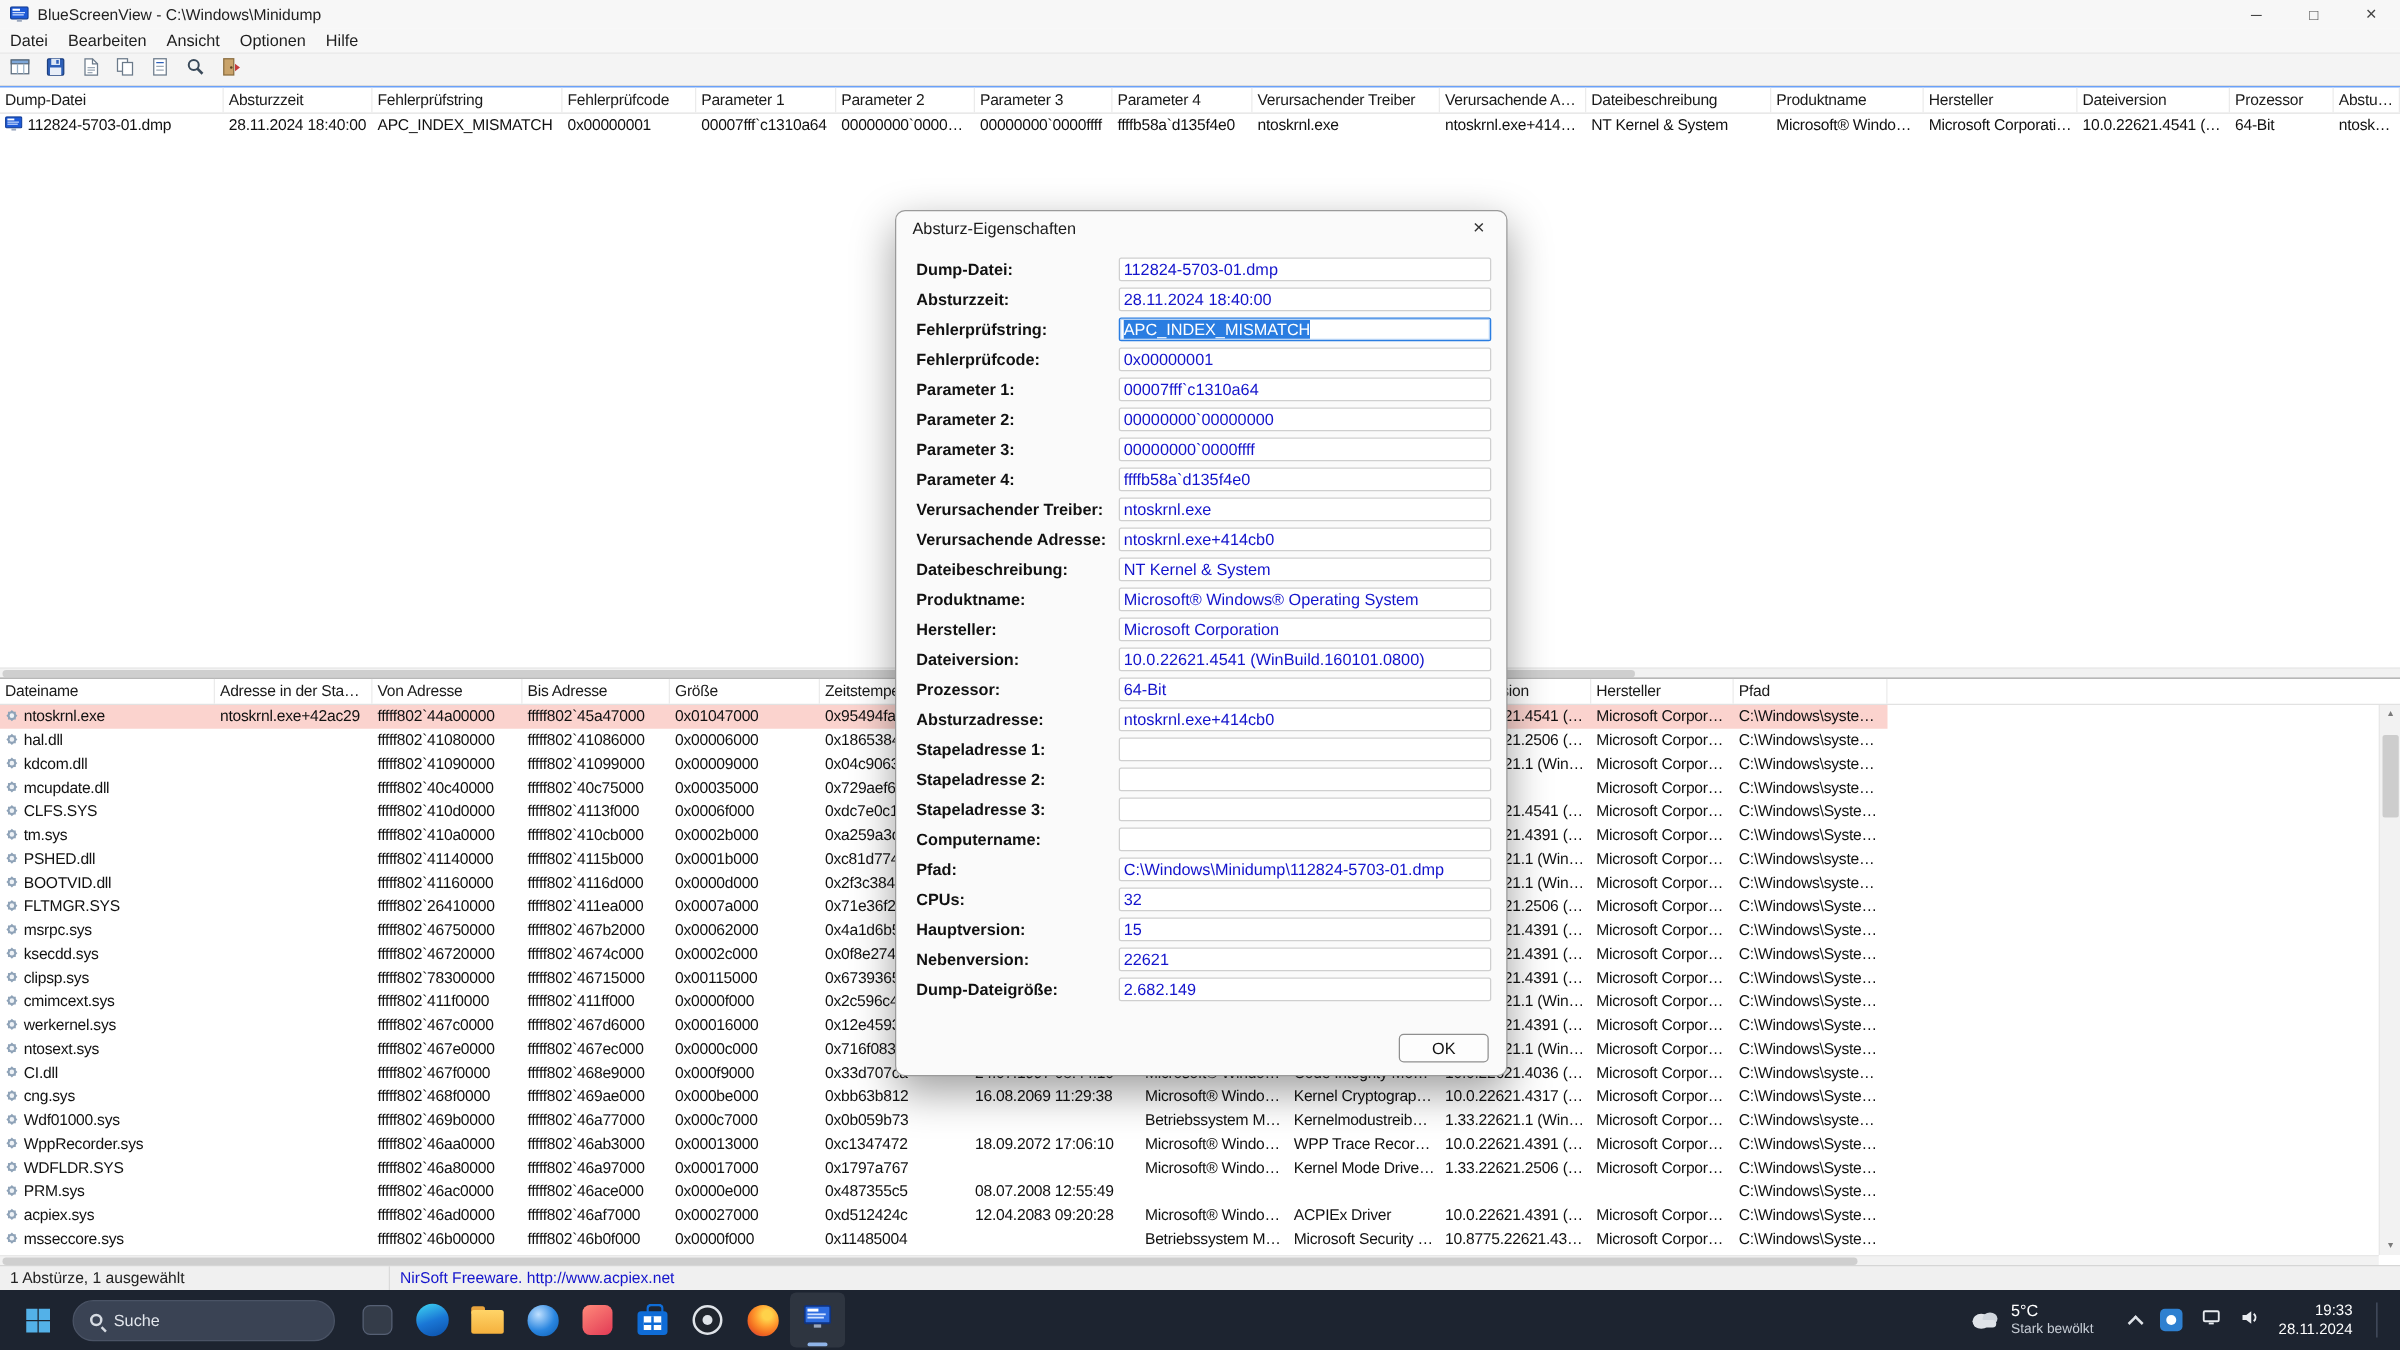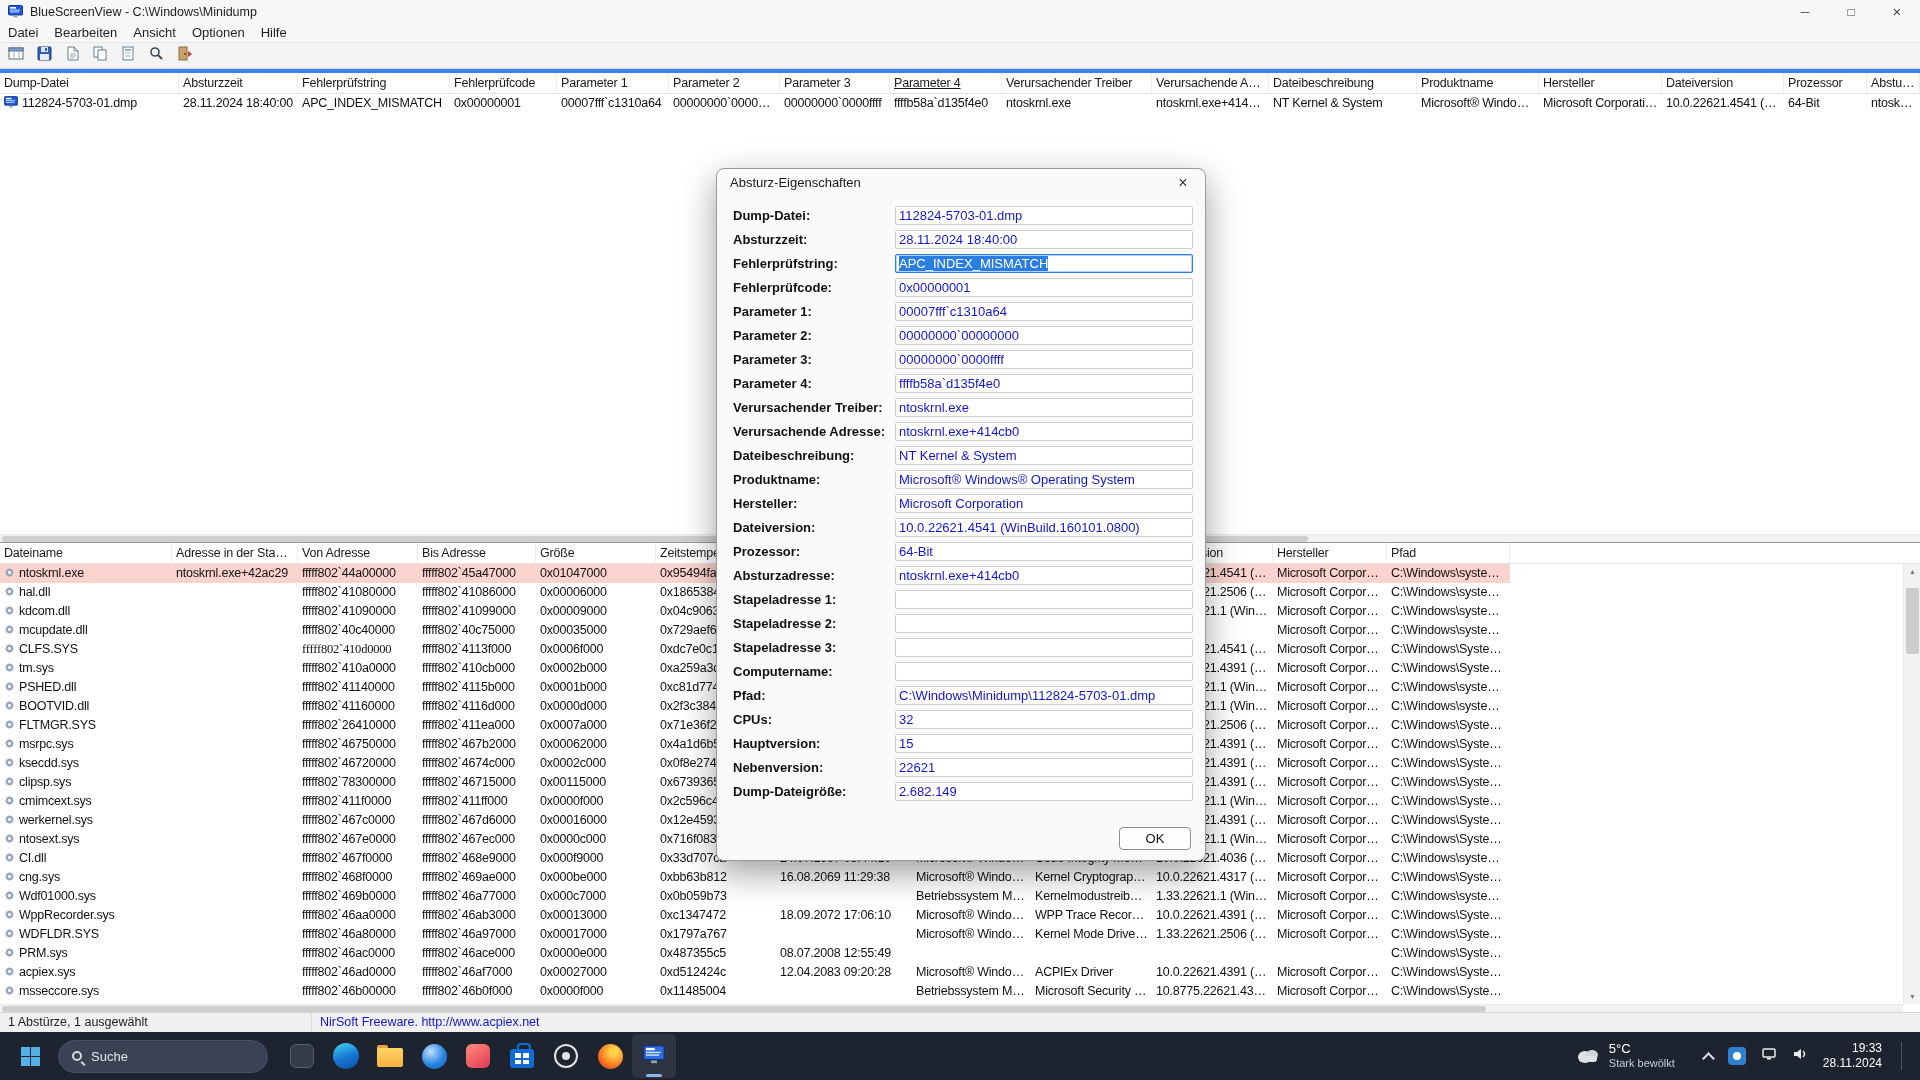--- a/index.html
+++ b/index.html
@@ -14,21 +14,21 @@
   .caption-btns{margin-left:auto;display:flex;height:100%}
   .cap-btn{width:46px;height:100%;display:flex;align-items:center;justify-content:center;font-size:12px;color:#444}
   .cap-btn.close{font-size:15px}
   .menubar{height:19px;background:#f7f7f7;display:flex;align-items:center;font-size:13px;color:#1e1e1e;flex:none;}
   .menu-item{padding:1px 8px 2px;cursor:default}
   .toolbar{height:27px;background:#f4f4f4;border-top:1px solid #e7e7e7;border-bottom:1px solid #dcdcdc;display:flex;align-items:center;padding-left:5px;gap:5px;flex:none;}
   .tool-btn{width:23px;height:21px;display:flex;align-items:center;justify-content:center;border-radius:2px}
 
   
   .pane{position:relative;background:#fff;overflow:hidden;flex:none;}
-  .pane-upper{height:473px;border-top:4px solid #3b82f6;}
+  .pane-upper{height:473px;border-top:1px solid #3b82f6;}
   .pane-lower{height:470px;border-top:1px solid #9b9b9b;}
   .lv-header{display:flex;height:21px;background:#fff;border-bottom:1px solid #e2e2e2;}
   .lv-col{flex:none;padding:0 4px;line-height:20px;font-size:12.5px;letter-spacing:-0.2px;color:#1a1a1a;
     border-right:1px solid #ebebeb;white-space:nowrap;overflow:hidden;text-overflow:ellipsis;}
   .lv-row{display:flex;height:19px;}
   .lv-row.hl{background:#fbd3ce;}
   .lv-cell{flex:none;padding:0 4px;line-height:19px;font-size:12.5px;letter-spacing:-0.2px;color:#111;
     white-space:nowrap;overflow:hidden;text-overflow:ellipsis;}
   .row-icon{display:inline-block;vertical-align:-1px;margin-right:4px;line-height:0}
 
@@ -188,21 +188,21 @@
 
     <div class="pane pane-upper" id="upperLV">
       <div class="lv-header">
           <div class="lv-col" style="width: 179px;">Dump-Datei</div>
           <div class="lv-col" style="width: 119px;">Absturzzeit</div>
           <div class="lv-col" style="width: 152px;">Fehlerprüfstring</div>
           <div class="lv-col" style="width: 107px;">Fehlerprüfcode</div>
           <div class="lv-col" style="width: 112px;">Parameter 1</div>
           <div class="lv-col" style="width: 111px;">Parameter 2</div>
           <div class="lv-col" style="width: 110px;">Parameter 3</div>
-          <div class="lv-col" style="width: 112px; text-decoration: underline;">Parameter 4</div>
+          <div class="lv-col" style="width: 112px;">Parameter 4</div>
           <div class="lv-col" style="width: 150px;">Verursachender Treiber</div>
           <div class="lv-col" style="width: 117px;">Verursachende Adresse</div>
           <div class="lv-col" style="width: 148px;">Dateibeschreibung</div>
           <div class="lv-col" style="width: 122px;">Produktname</div>
           <div class="lv-col" style="width: 123px;">Hersteller</div>
           <div class="lv-col" style="width: 122px;">Dateiversion</div>
           <div class="lv-col" style="width: 83px;">Prozessor</div>
           <div class="lv-col" style="width: 53px;">Absturzadresse</div>
         </div>
       <div class="lv-rows">
@@ -324,21 +324,21 @@
             <div class="lv-cell" style="width: 114px;">Microsoft Corporation</div>
             <div class="lv-cell" style="width: 123px;">C:\Windows\system32\mcupdate.dll</div>
           </div>
           <div class="lv-row" style="width: 1510px;">
             <div class="lv-cell" style="width: 172px;"><span class="row-icon"><svg width="11" height="11" viewBox="0 0 12 12">
                   <rect x="2.6" y="2.6" width="6.8" height="6.8" fill="#8fa3b8"></rect>
                   <rect x="2.6" y="2.6" width="6.8" height="6.8" fill="#8fa3b8" transform="rotate(45 6 6)"></rect>
                   <circle cx="6" cy="6" r="2" fill="#eef2f6"></circle>
                 </svg></span><span>CLFS.SYS</span></div>
             <div class="lv-cell" style="width: 126px;"></div>
-            <div class="lv-cell" style="width: 120px; font-family: Liberation Serif, serif;">fffff802`410d0000</div>
+            <div class="lv-cell" style="width: 120px;">fffff802`410d0000</div>
             <div class="lv-cell" style="width: 118px;">fffff802`4113f000</div>
             <div class="lv-cell" style="width: 120px;">0x0006f000</div>
             <div class="lv-cell" style="width: 120px;">0xdc7e0c11</div>
             <div class="lv-cell" style="width: 136px;"></div>
             <div class="lv-cell" style="width: 119px;"></div>
             <div class="lv-cell" style="width: 121px;"></div>
             <div class="lv-cell" style="width: 121px;">10.0.22621.4541 (WinBuild.160101.0800)</div>
             <div class="lv-cell" style="width: 114px;">Microsoft Corporation</div>
             <div class="lv-cell" style="width: 123px;">C:\Windows\System32\Drivers\CLFS.SYS</div>
           </div>

